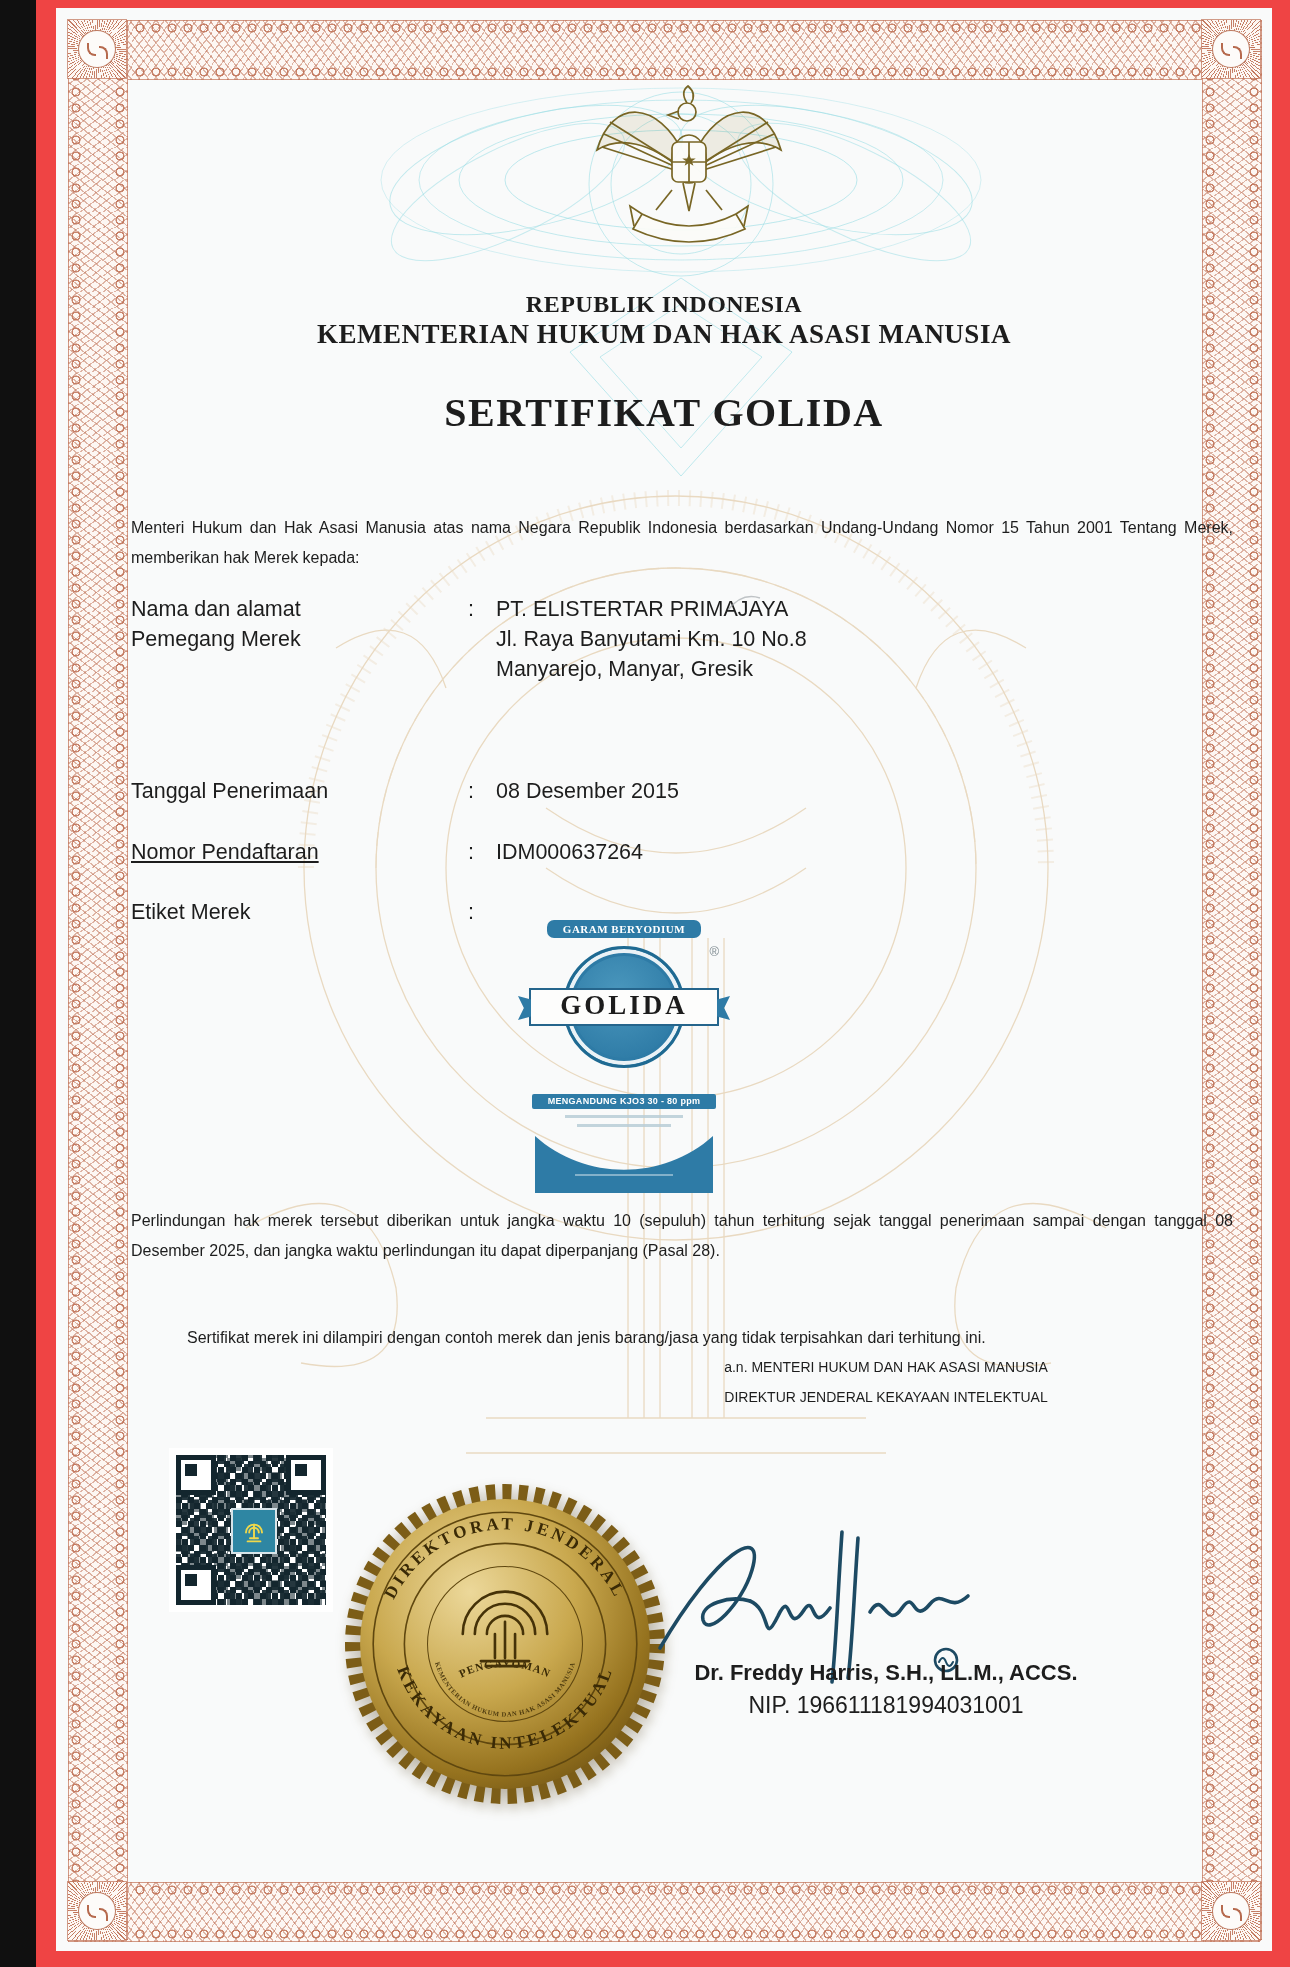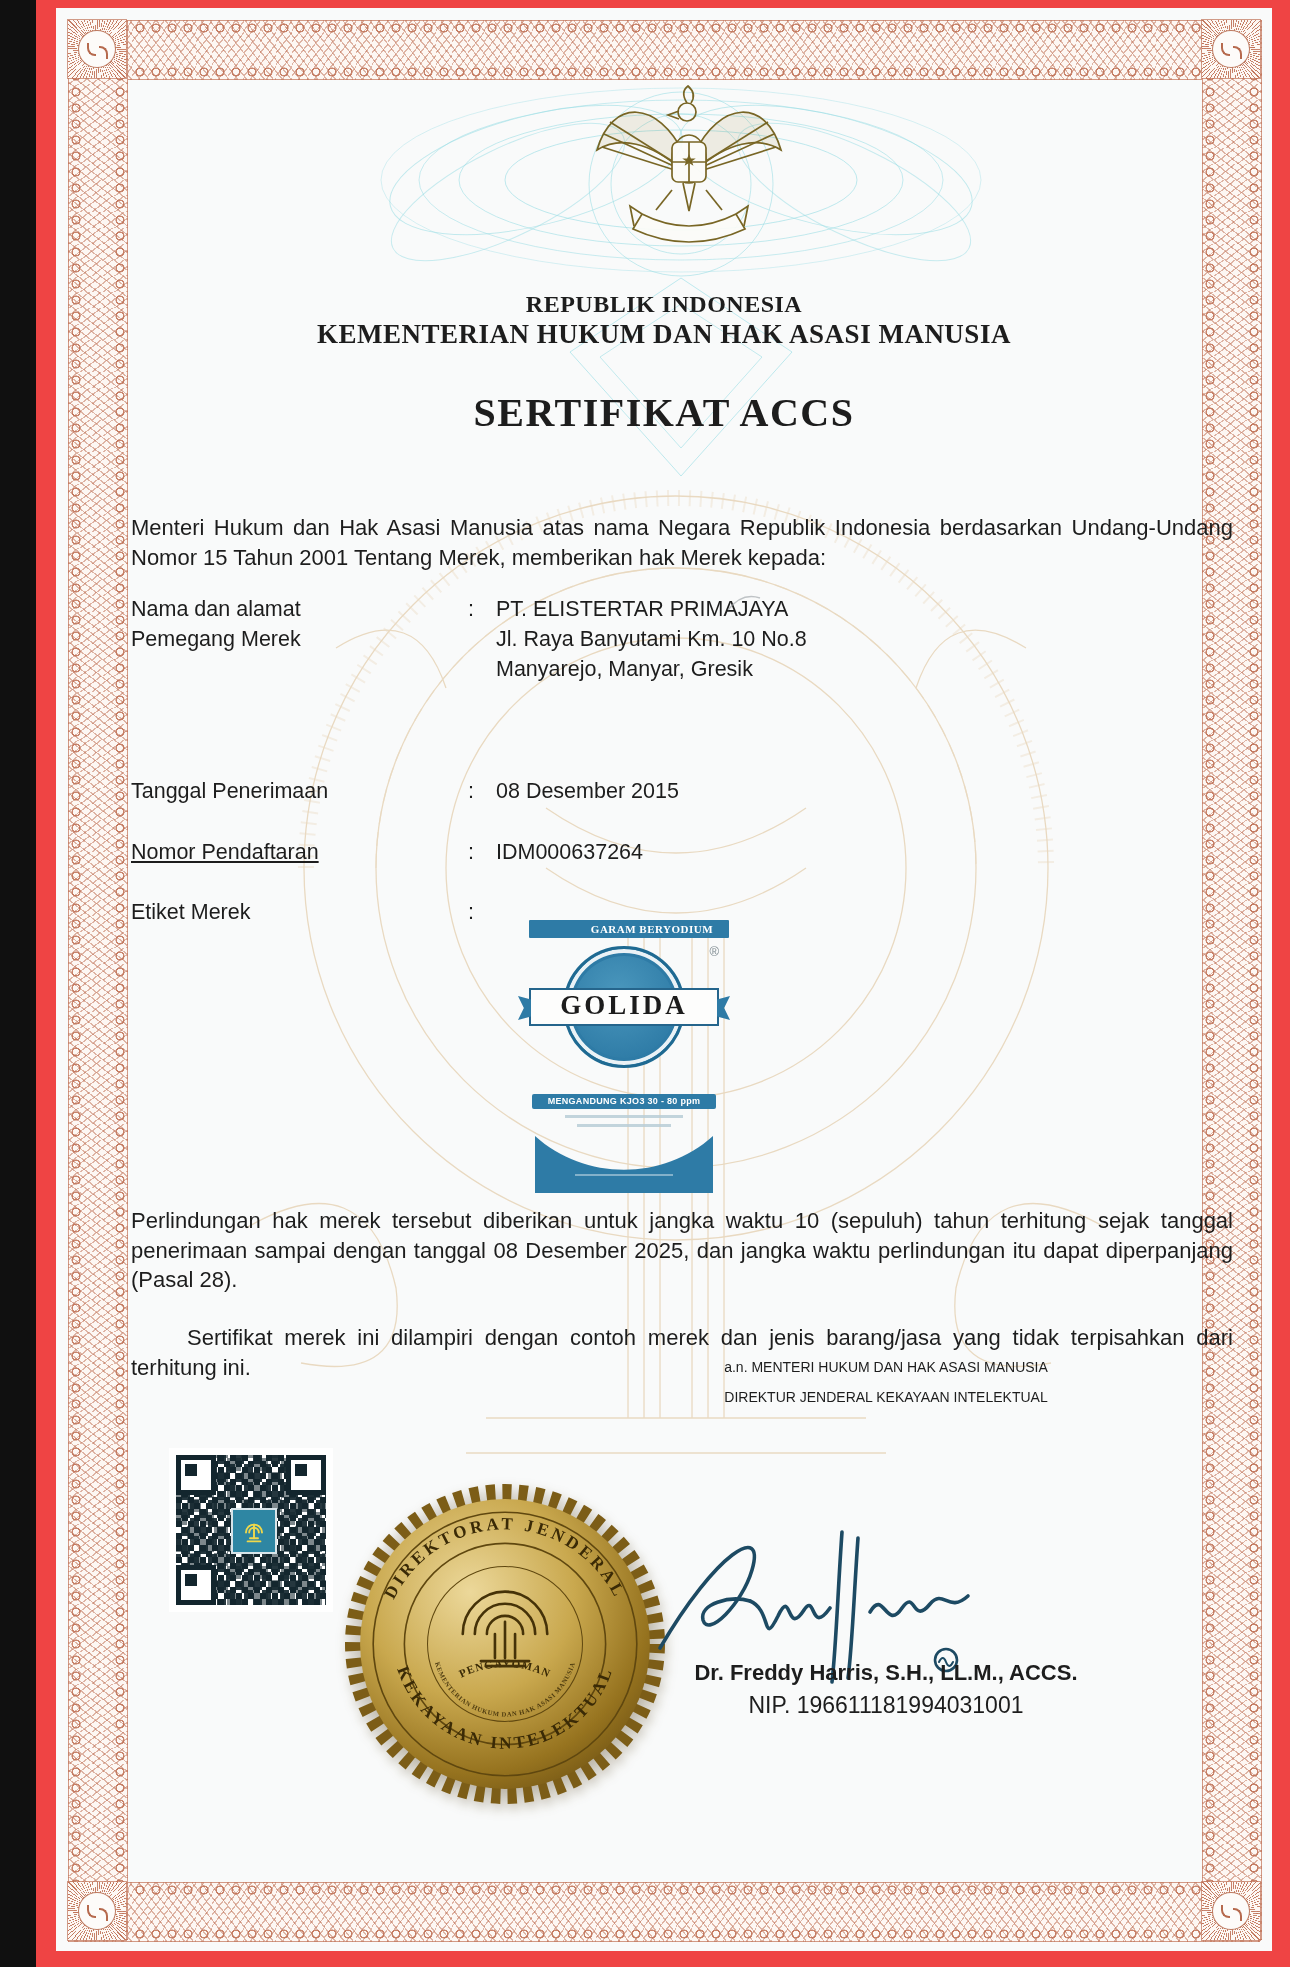--- a/index.html
+++ b/index.html
@@ -33,32 +33,32 @@
     display:flex;align-items:center;justify-content:center;gap:3px;}
   .medal i{display:block;width:7px;height:11px;border-left:2.5px solid #b66a4e;border-bottom:2.5px solid #b66a4e;border-radius:0 0 0 8px;}
   .medal i:last-child{transform:rotate(180deg) translateY(-3px);}
 
   
   .serif{font-family:"Liberation Serif", serif;font-weight:700;}
   .hdr{position:absolute;left:0;right:0;text-align:center;letter-spacing:.5px;}
   .country{top:283px;font-size:24px;}
   .ministry{top:311px;font-size:27px;}
   .cert-title{top:381px;font-size:40px;letter-spacing:1.5px;}
-  .para{position:absolute;left:75px;width:1102px;font-size:22px;line-height:29.5px;text-align:justify;}
+  .para{position:absolute;left:75px;width:1102px;font-size:16px;line-height:29.5px;text-align:justify;}
   .row-label{position:absolute;left:75px;font-size:21.5px;line-height:30px;}
   .row-colon{position:absolute;left:412px;font-size:21.5px;line-height:30px;}
   .row-value{position:absolute;left:440px;font-size:21.5px;line-height:30px;}
   .indent{text-indent:56px;}
   .center-block{position:absolute;left:480px;width:700px;text-align:center;}
 
   
   .tm{position:absolute;left:473px;top:912px;width:190px;}
-  .tm-ribbon{width:154px;height:18px;margin:0 auto;background:#2e7ba6;border-radius:1px;
+  .tm-ribbon{width:154px;height:18px;margin:0 auto;background:#2e7ba6;border-radius:7px;
     color:#fff;font-family:"Liberation Serif",serif;font-weight:700;font-size:11px;
-    text-align:center;line-height:18px;letter-spacing:.5px;padding-left:46px;}
+    text-align:center;line-height:18px;letter-spacing:.5px;}
   .tm-reg{position:absolute;right:0px;top:24px;font-size:13px;color:#7e8a90;}
   .tm-circle{position:relative;width:116px;height:116px;margin:8px auto 0;
     border-radius:50%;border:3px solid #1f6a92;
     background:radial-gradient(circle at 45% 38%, #4a97bd, #2e7ba6 72%);
     box-shadow:inset 0 0 0 4px rgba(255,255,255,.9), inset 0 0 0 7px #2e7ba6;}
   .tm-banner{position:absolute;left:50%;top:68px;transform:translateX(-50%);
     width:186px;height:34px;background:#fdfdfc;border:2px solid #25658c;z-index:3;
     font-family:"Liberation Serif",serif;font-weight:700;font-size:27px;letter-spacing:3px;
     text-align:center;line-height:31px;color:#1c1c1c;}
   .tm-banner::before,.tm-banner::after{content:"";position:absolute;top:6px;width:13px;height:24px;background:#2e7ba6;}
@@ -192,21 +192,21 @@
         <path d="M920,760 q-120,-70 -150,60 q-12,95 95,75"></path>
         <path d="M150,180 q80,-50 110,40"></path>
           <path d="M840,180 q-80,-50 -110,40"></path>
         <path d="M360,400 q130,90 260,0"></path>
           <path d="M360,340 q130,90 260,0"></path>
       </g>
     </svg>
 
     <div class="hdr serif country">REPUBLIK INDONESIA</div>
     <div class="hdr serif ministry">KEMENTERIAN HUKUM DAN HAK ASASI MANUSIA</div>
-    <div class="hdr serif cert-title">SERTIFIKAT ACCS</div>
+    <div class="hdr serif cert-title">SERTIFIKAT GOLIDA</div>
 
     <div class="para" style="top:505px;">Menteri Hukum dan Hak Asasi Manusia atas nama Negara Republik Indonesia berdasarkan Undang-Undang Nomor 15 Tahun 2001 Tentang Merek, memberikan hak Merek kepada:</div>
 
     <div class="row-label" style="top:586px;">
       <div>Nama dan alamat</div>
       <div>Pemegang Merek</div>
     </div>
     <div class="row-colon" style="top:586px;">:</div>
     <div class="row-value" style="top:586px;">
       <div>PT. ELISTERTAR PRIMAJAYA</div>

